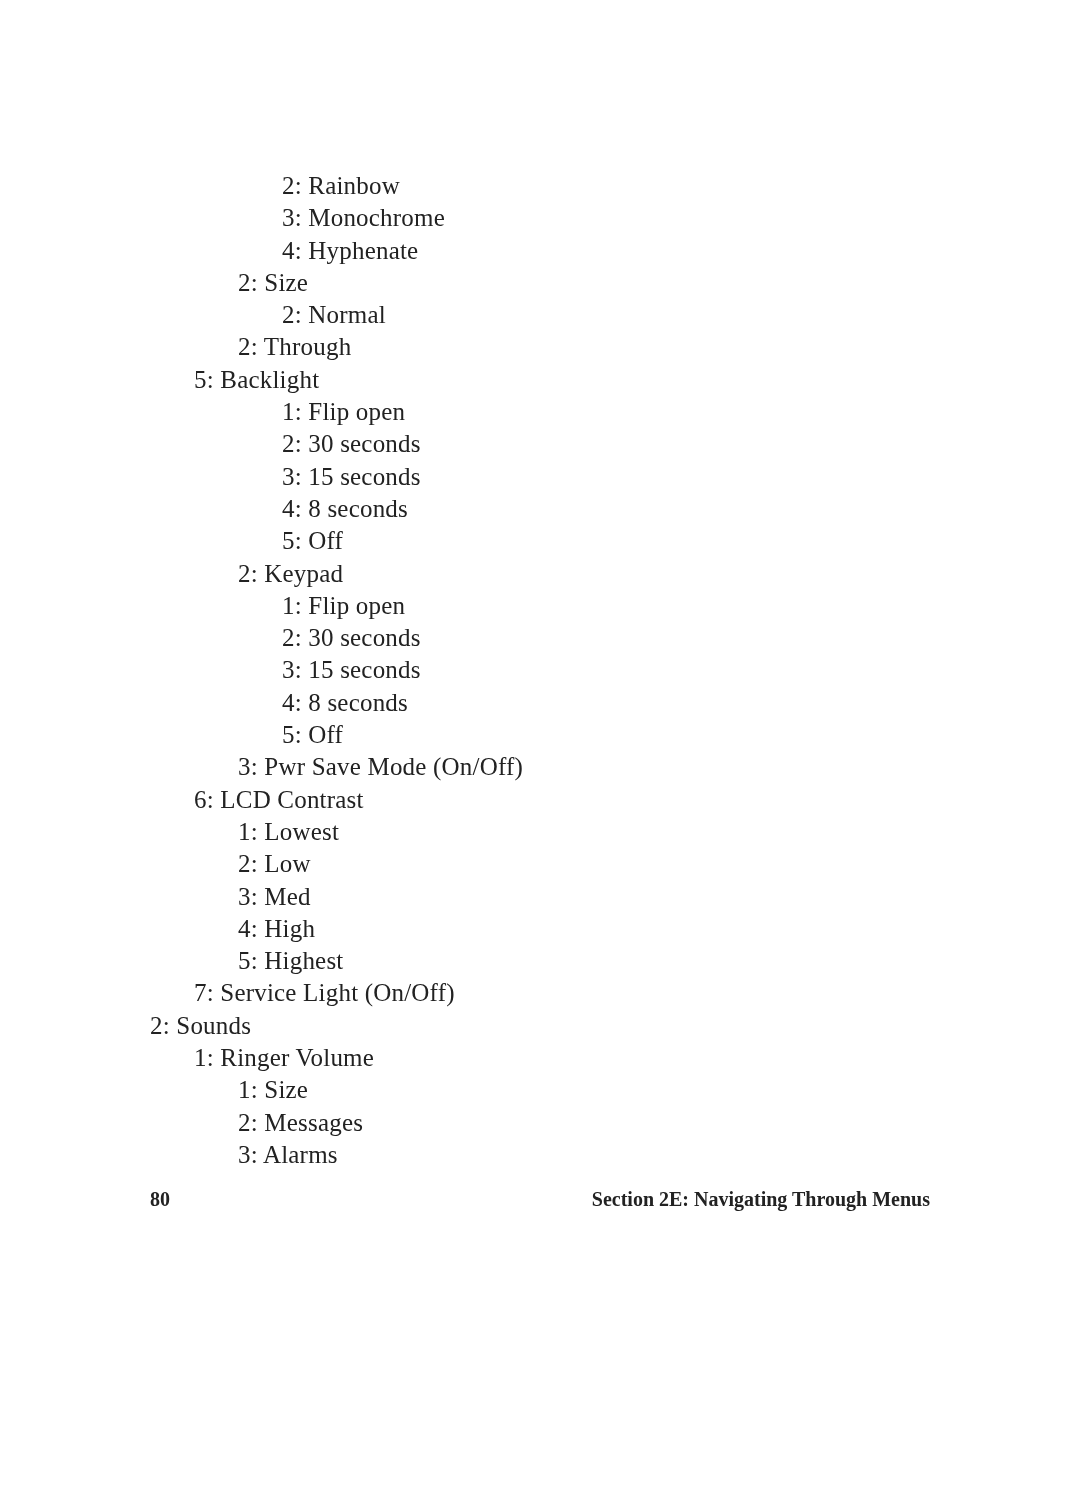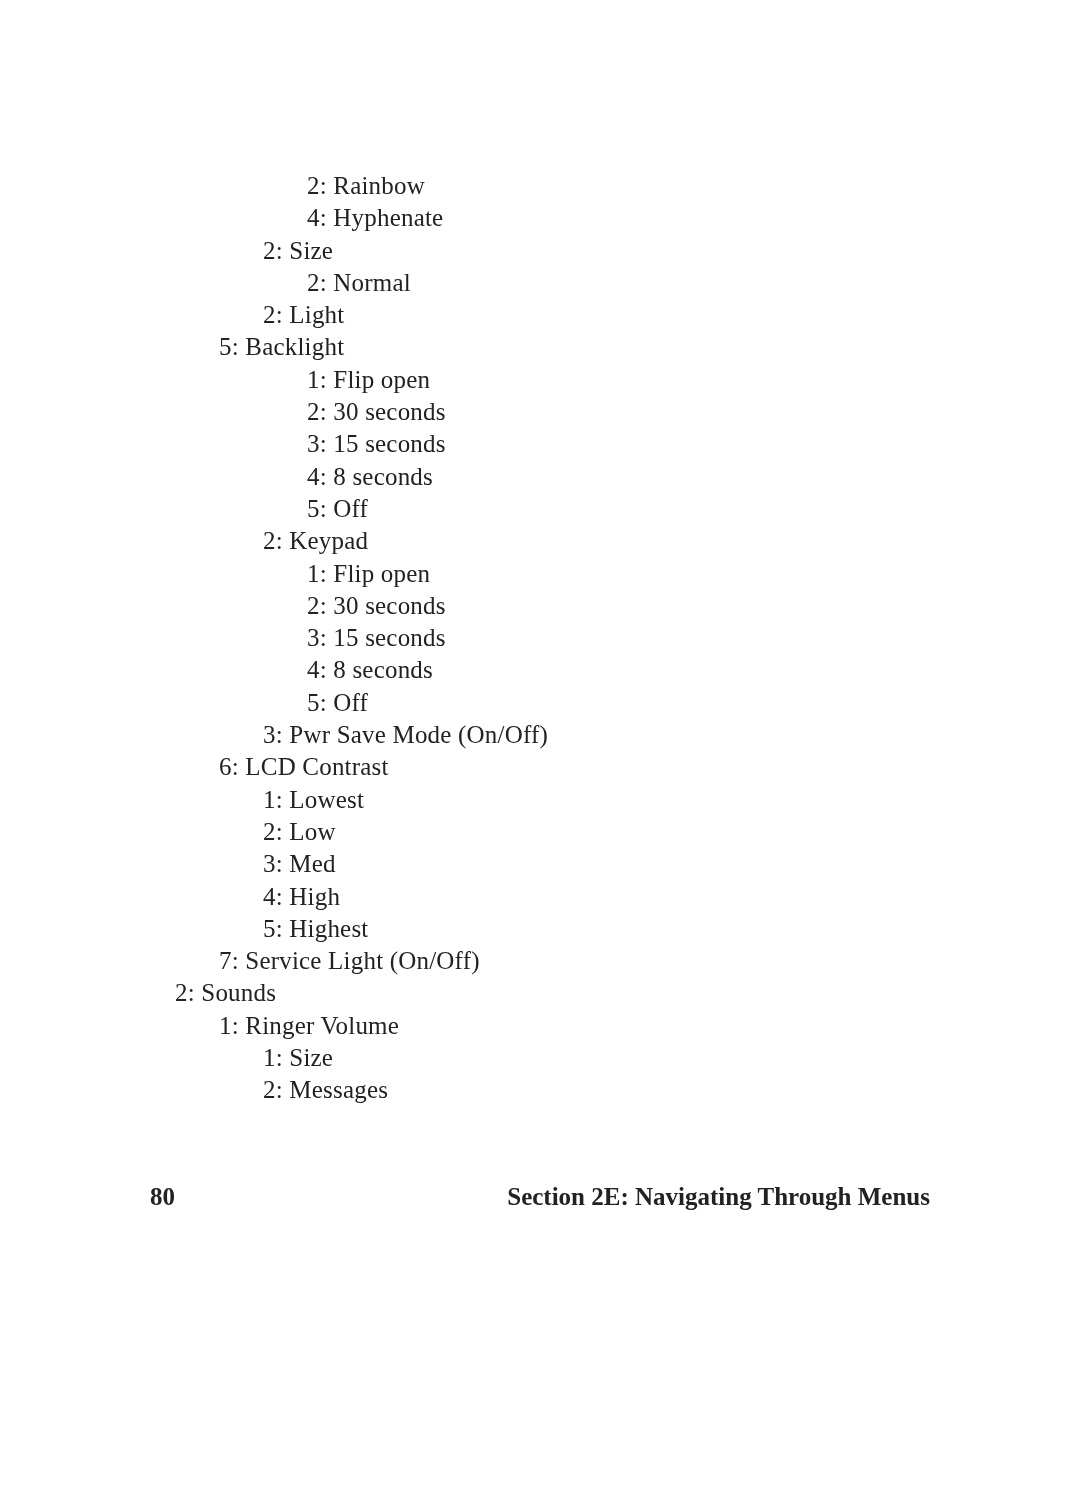--- a/index.html
+++ b/index.html
@@ -1,40 +1,41 @@
 <!DOCTYPE html>
 <html><head>
 <meta charset="utf-8">
 <style>
   html,body{margin:0;padding:0;width:1080px;height:1496px;background:#fff;
     font-family:Georgia,'Times New Roman',serif;color:#222;}
   .page{position:relative;width:1080px;height:1496px;box-sizing:border-box;
     padding:170px 150px 0 150px;}
   .line{font-size:25px;line-height:32.3px;font-weight:500;letter-spacing:0.2px;
-    white-space:pre;margin-left:25px;}
+    white-space:pre;}
   .i0{padding-left:0;}
   .i1{padding-left:44px;}
   .i2{padding-left:88px;}
   .i3{padding-left:132px;}
   .footer{position:absolute;bottom:285px;left:150px;right:150px;
     display:flex;justify-content:space-between;align-items:baseline;
-    font-weight:700;font-size:25px;}
+    font-weight:700;font-size:20px;}
   .footer .pg{}
   .footer .sec{}
 </style>
 </head>
 <body>
 
 <div class="page">
   <div id="list">
       <div class="line i3">2: Rainbow</div>
+      <div class="line i3">3: Monochrome</div>
       <div class="line i3">4: Hyphenate</div>
       <div class="line i2">2: Size</div>
       <div class="line i3">2: Normal</div>
-      <div class="line i2">2: Light</div>
+      <div class="line i2">2: Through</div>
       <div class="line i1">5: Backlight</div>
       <div class="line i3">1: Flip open</div>
       <div class="line i3">2: 30 seconds</div>
       <div class="line i3">3: 15 seconds</div>
       <div class="line i3">4: 8 seconds</div>
       <div class="line i3">5: Off</div>
       <div class="line i2">2: Keypad</div>
       <div class="line i3">1: Flip open</div>
       <div class="line i3">2: 30 seconds</div>
       <div class="line i3">3: 15 seconds</div>
@@ -45,18 +46,19 @@
       <div class="line i2">1: Lowest</div>
       <div class="line i2">2: Low</div>
       <div class="line i2">3: Med</div>
       <div class="line i2">4: High</div>
       <div class="line i2">5: Highest</div>
       <div class="line i1">7: Service Light (On/Off)</div>
       <div class="line i0">2: Sounds</div>
       <div class="line i1">1: Ringer Volume</div>
       <div class="line i2">1: Size</div>
       <div class="line i2">2: Messages</div>
+      <div class="line i2">3: Alarms</div>
     </div>
   <div class="footer">
     <span class="pg">80</span>
     <span class="sec">Section 2E: Navigating Through Menus</span>
   </div>
 </div>
 
 </body></html>

